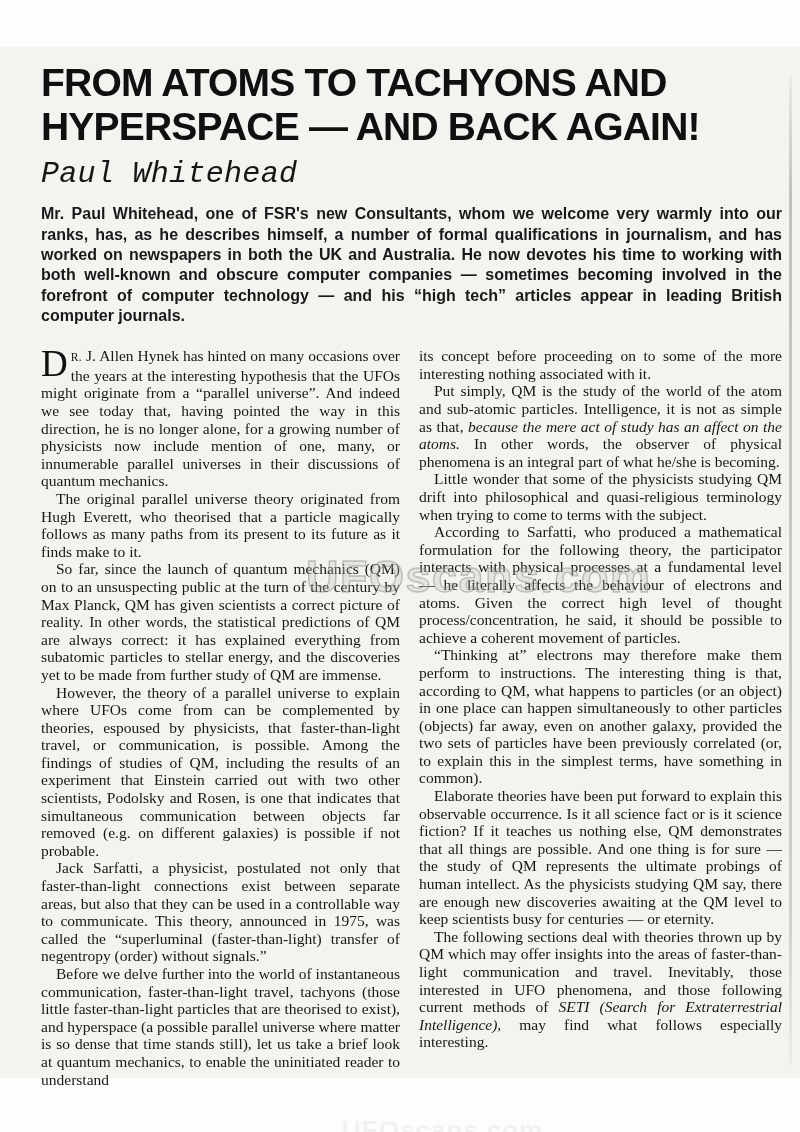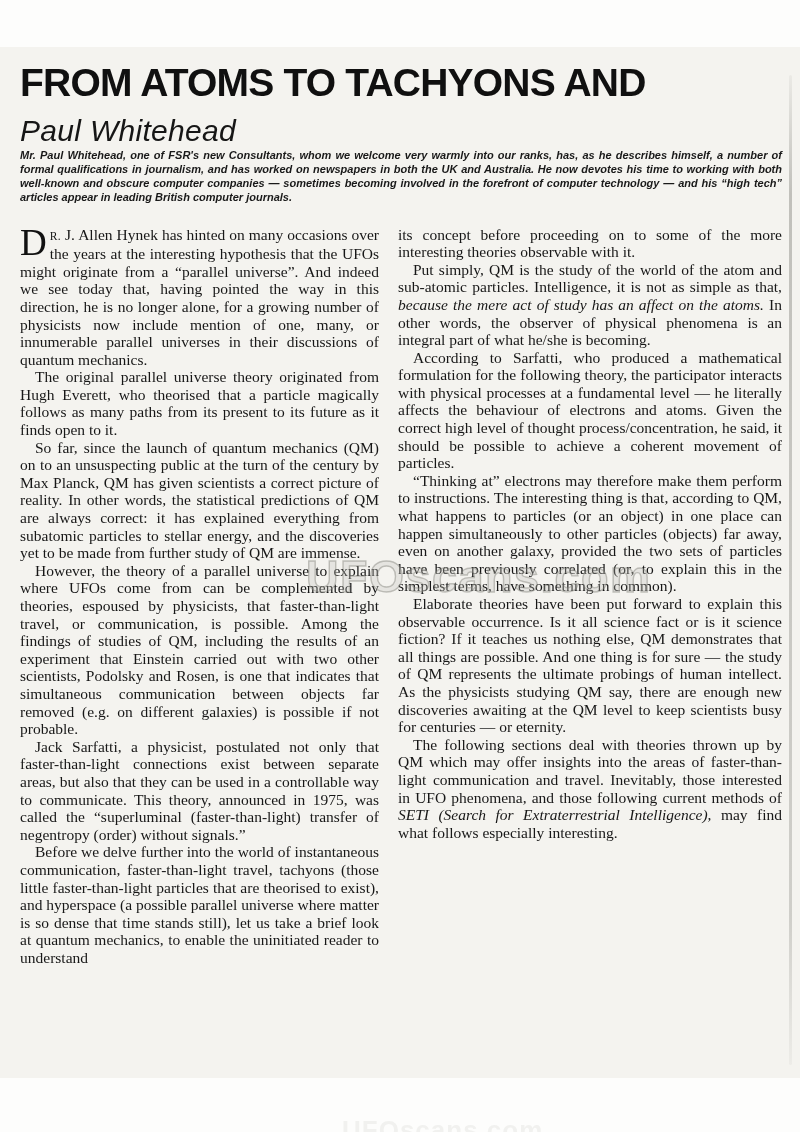--- a/index.html
+++ b/index.html
@@ -20,48 +20,47 @@
     position: absolute;
     right: 8px; top: 28px;
     width: 3px; height: 990px;
     background: linear-gradient(to bottom,
       rgba(60,60,52,0.05), rgba(60,60,52,0.28) 12%,
       rgba(60,60,52,0.20) 85%, rgba(60,60,52,0.04));
     border-radius: 2px;
   }
   .page-inner {
     position: relative;
-    padding: 14px 18px 0 20px;
+    padding: 14px 18px 0 41px;
   }
   .title {
     font-family: "Liberation Sans", sans-serif;
     font-weight: bold;
     font-size: 39px;
     line-height: 1.12;
     letter-spacing: -0.8px;
     color: #101010;
     margin: 0;
   }
   .author {
-    font-family: Liberation Sans, sans-serif;
+    font-family: Liberation Mono, monospace;
     font-style: italic;
     font-size: 30px;
     color: #161616;
     margin: 9px 0 0 0;
     letter-spacing: 0.3px;
   }
   .editor-note {
-    margin-top: 1px;
+    margin-top: 13px;
     font-family: "Liberation Sans", sans-serif;
     font-weight: bold;
-    font-size: 11px;
+    font-size: 16px;
     line-height: 1.27;
     color: #191919;
     text-align: justify;
-    font-style: italic;
   }
   .editor-note p { margin: 0; }
   .editor-note p + p { text-indent: 12px; }
   .columns {
     display: flex;
     gap: 19px;
     margin-top: 21px;
     font-size: 15.5px;
     line-height: 17.6px;
     color: #171717;
@@ -106,40 +105,42 @@
 </style>
 </head>
 <body>
 
 <div class="scan-page">
   <div class="page-edge-shadow"></div>
   <div class="page-inner">
 
     <h1 class="title">
       <span>FROM ATOMS TO TACHYONS AND</span><br>
+      <span>HYPERSPACE — AND BACK AGAIN!</span>
     </h1>
 
     <div class="author">Paul Whitehead</div>
 
     <div class="editor-note">
       <p>Mr. Paul Whitehead, one of FSR's new Consultants, whom we welcome very warmly into our ranks, has, as he describes himself, a number of formal qualifications in journalism, and has worked on newspapers in both the UK and Australia. He now devotes his time to working with both well-known and obscure computer companies — sometimes becoming involved in the forefront of computer technology — and his “high tech” articles appear in leading British computer journals.</p>
     </div>
 
     <div class="columns">
       <div class="col-left" id="col-left">
           <p class="body-para"><span class="dropcap">D</span><span class="smallcap">R.</span><span> J. Allen Hynek has hinted on many occasions over the years at the interesting hypothesis that the UFOs might originate from a “parallel universe”. And indeed we see today that, having pointed the way in this direction, he is no longer alone, for a growing number of physicists now include mention of one, many, or innumerable parallel universes in their discussions of quantum mechanics.</span></p>
-          <p class="body-para indent"><span>The original parallel universe theory originated from Hugh Everett, who theorised that a particle magically follows as many paths from its present to its future as it finds open to it.</span></p>
+          <p class="body-para indent"><span>The original parallel universe theory originated from Hugh Everett, who theorised that a particle magically follows as many paths from its present to its future as it finds make to it.</span></p>
           <p class="body-para indent"><span>So far, since the launch of quantum mechanics (QM) on to an unsuspecting public at the turn of the century by Max Planck, QM has given scientists a correct picture of reality. In other words, the statistical predictions of QM are always correct: it has explained everything from subatomic particles to stellar energy, and the discoveries yet to be made from further study of QM are immense.</span></p>
           <p class="body-para indent"><span>However, the theory of a parallel universe to explain where UFOs come from can be complemented by theories, espoused by physicists, that faster-than-light travel, or communication, is possible. Among the findings of studies of QM, including the results of an experiment that Einstein carried out with two other scientists, Podolsky and Rosen, is one that indicates that simultaneous communication between objects far removed (e.g. on different galaxies) is possible if not probable.</span></p>
           <p class="body-para indent"><span>Jack Sarfatti, a physicist, postulated not only that faster-than-light connections exist between separate areas, but also that they can be used in a controllable way to communicate. This theory, announced in 1975, was called the “superluminal (faster-than-light) transfer of negentropy (order) without signals.”</span></p>
           <p class="body-para indent"><span>Before we delve further into the world of instantaneous communication, faster-than-light travel, tachyons (those little faster-than-light particles that are theorised to exist), and hyperspace (a possible parallel universe where matter is so dense that time stands still), let us take a brief look at quantum mechanics, to enable the uninitiated reader to understand</span></p>
         </div>
       <div class="col-right" id="col-right">
-          <p class="body-para"><span>its concept before proceeding on to some of the more interesting theories observable with it.</span></p>
+          <p class="body-para"><span>its concept before proceeding on to some of the more interesting nothing associated with it.</span></p>
           <p class="body-para indent"><span>Put simply, QM is the study of the world of the atom and sub-atomic particles. Intelligence, it is not as simple as that, </span><span class="italic">because the mere act of study has an affect on the atoms.</span><span> In other words, the observer of physical phenomena is an integral part of what he/she is becoming.</span></p>
+          <p class="body-para indent"><span>Little wonder that some of the physicists studying QM drift into philosophical and quasi-religious terminology when trying to come to terms with the subject.</span></p>
           <p class="body-para indent"><span>According to Sarfatti, who produced a mathematical formulation for the following theory, the participator interacts with physical processes at a fundamental level — he literally affects the behaviour of electrons and atoms. Given the correct high level of thought process/concentration, he said, it should be possible to achieve a coherent movement of particles.</span></p>
           <p class="body-para indent"><span>“Thinking at” electrons may therefore make them perform to instructions. The interesting thing is that, according to QM, what happens to particles (or an object) in one place can happen simultaneously to other particles (objects) far away, even on another galaxy, provided the two sets of particles have been previously correlated (or, to explain this in the simplest terms, have something in common).</span></p>
           <p class="body-para indent"><span>Elaborate theories have been put forward to explain this observable occurrence. Is it all science fact or is it science fiction? If it teaches us nothing else, QM demonstrates that all things are possible. And one thing is for sure — the study of QM represents the ultimate probings of human intellect. As the physicists studying QM say, there are enough new discoveries awaiting at the QM level to keep scientists busy for centuries — or eternity.</span></p>
           <p class="body-para indent"><span>The following sections deal with theories thrown up by QM which may offer insights into the areas of faster-than-light communication and travel. Inevitably, those interested in UFO phenomena, and those following current methods of </span><span class="italic">SETI (Search for Extraterrestrial Intelligence),</span><span> may find what follows especially interesting.</span></p>
         </div>
     </div>
 
   </div>
 </div>
 

